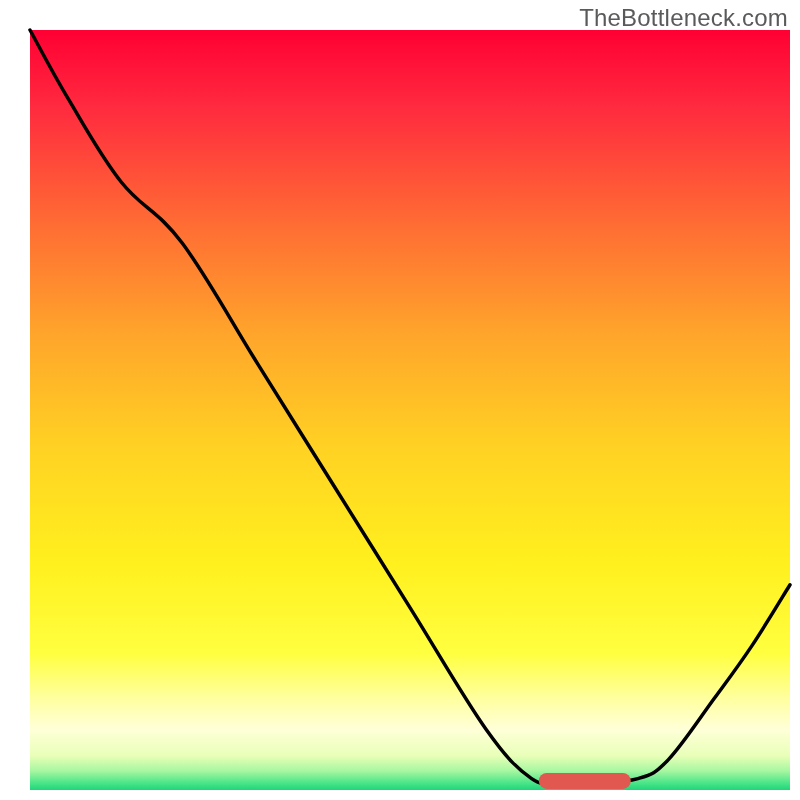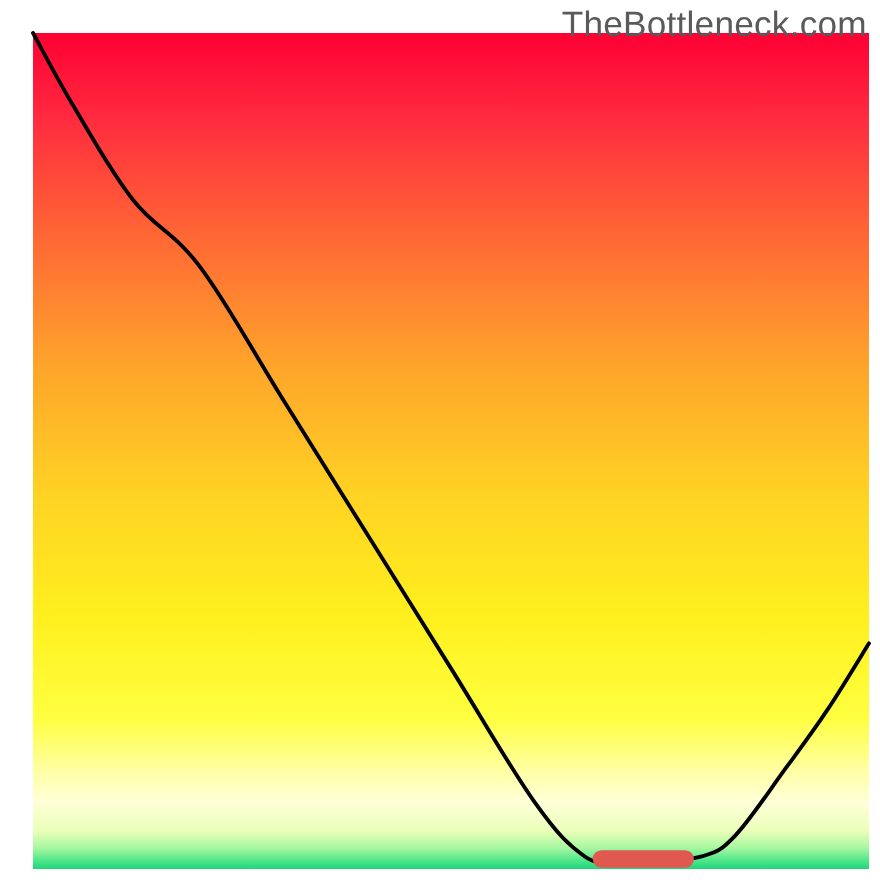--- a/index.html
+++ b/index.html
@@ -12,21 +12,21 @@
   }
   .chart-container {
     position: relative;
     width: 800px;
     height: 800px;
   }
   .watermark {
     position: absolute;
     top: 4px;
     right: 12px;
-    font-size: 32px;
+    font-size: 24px;
     font-weight: 500;
     color: #5a5a5a;
     letter-spacing: 0.2px;
     z-index: 10;
   }
   svg.plot {
     position: absolute;
     left: 0;
     top: 0;
     width: 800px;

